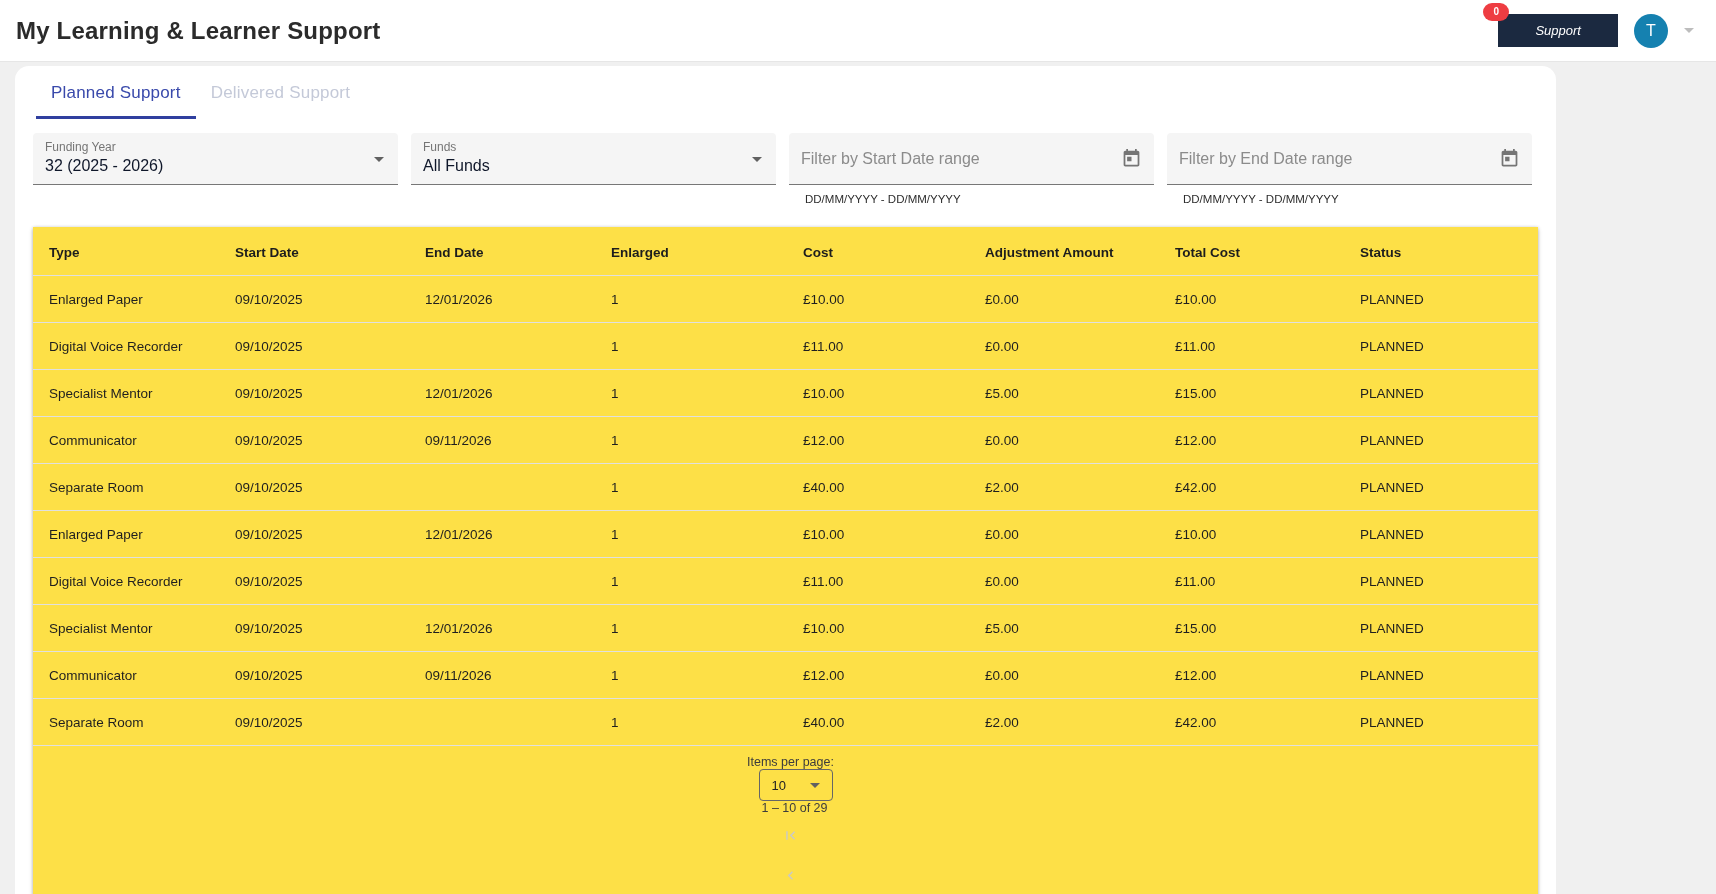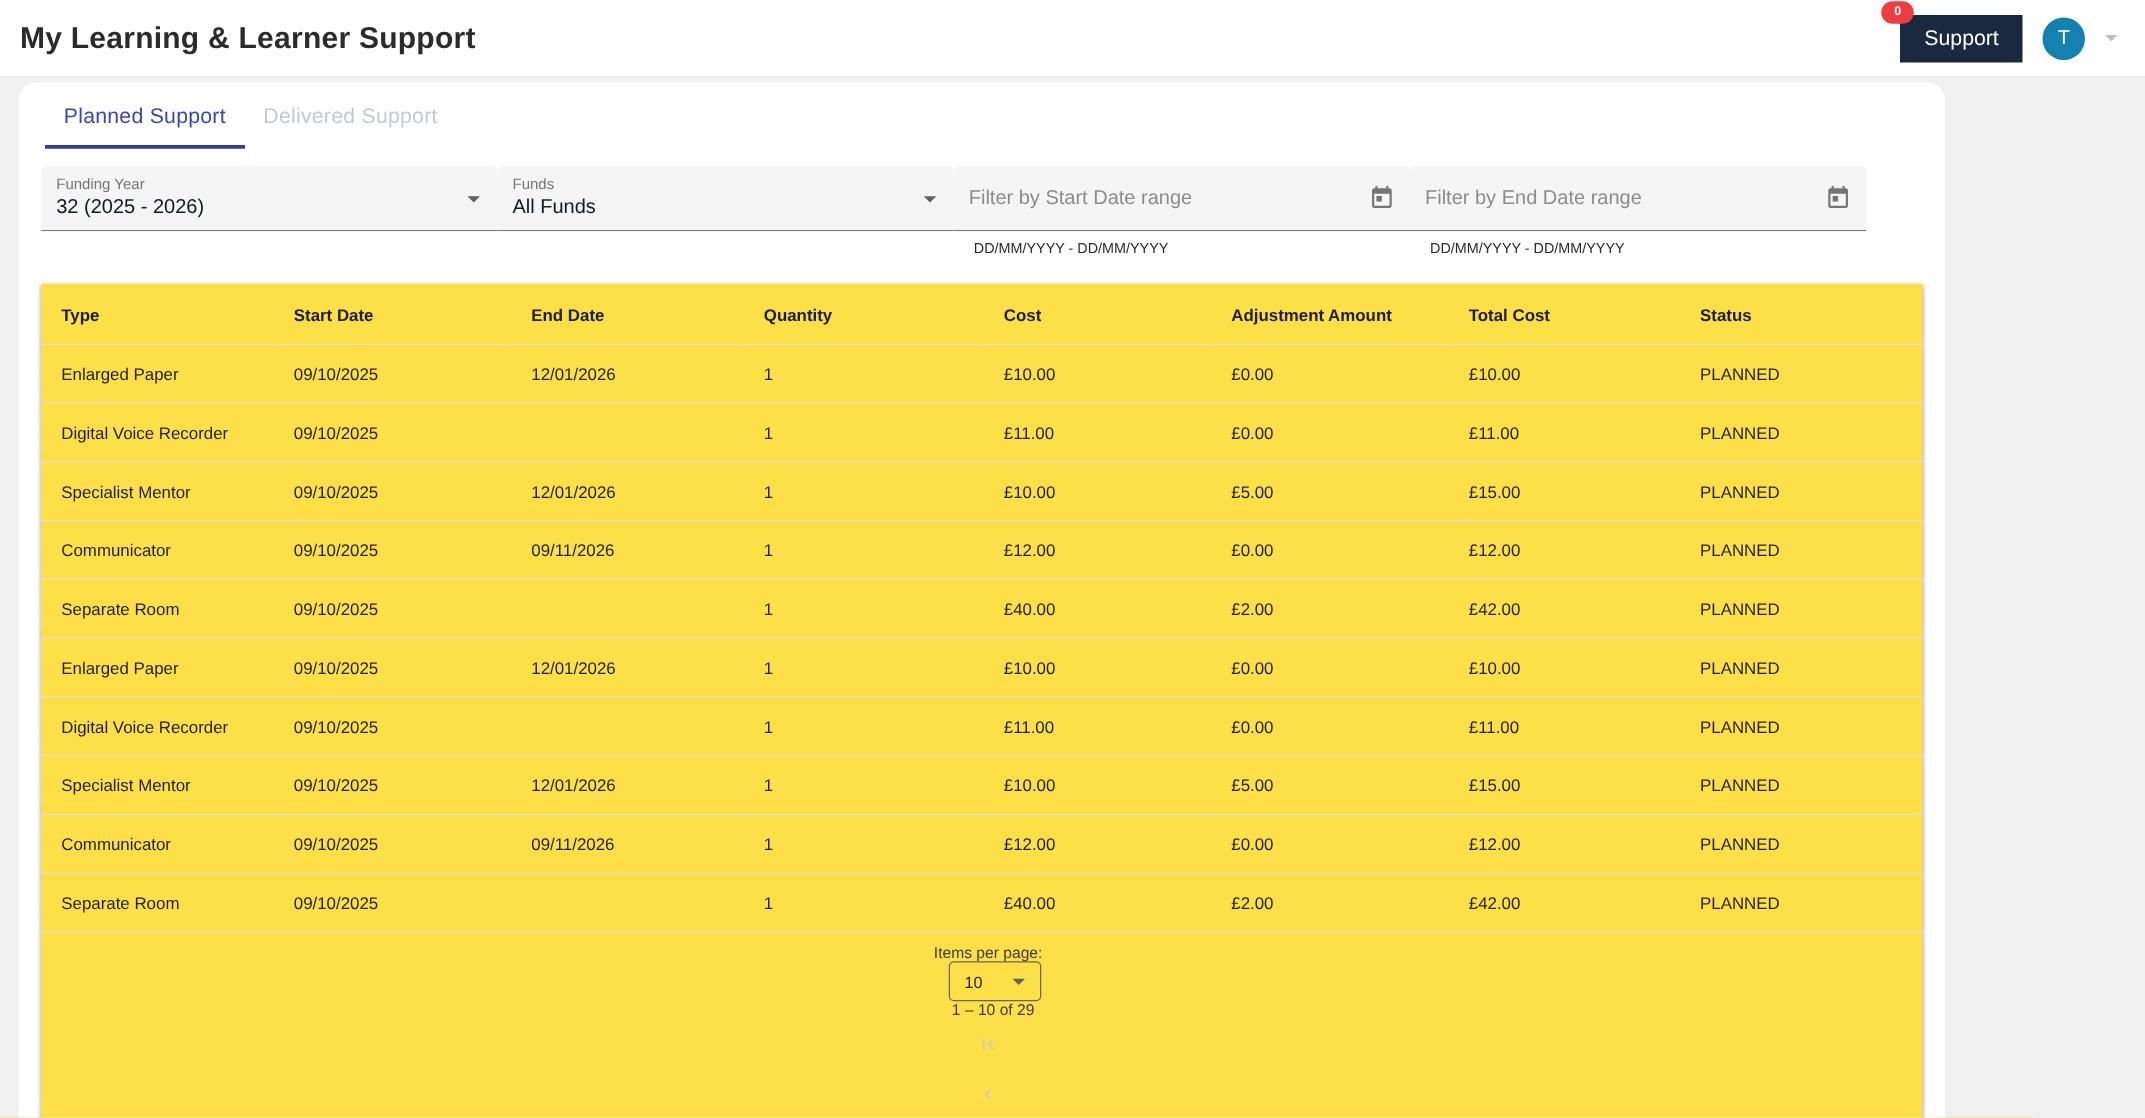--- a/index.html
+++ b/index.html
@@ -6,38 +6,38 @@
   html,body { width:1716px; height:894px; overflow:hidden; }
   body { background:#f0f0f0; font-family:"Liberation Sans", sans-serif; color:#1f1f1f; }
 
   
   .app-header { height:62px; background:#fff; border-bottom:1px solid #e6e6e6;
     display:flex; align-items:center; padding:0 22px 0 16px; }
   .page-title { font-size:24px; font-weight:600; color:#2b2b2b; letter-spacing:.2px; }
   .header-right { margin-left:auto; display:flex; align-items:center; gap:16px; }
   .support-wrap { position:relative; }
   .support-btn { background:#1b2940; color:#fff; border:none; font-family:inherit;
-    font-size:17px; padding:9px 19px; cursor:pointer; }
+    font-size:13px; padding:9px 37px; cursor:pointer;font-style:italic; }
   .support-badge { position:absolute; top:-11px; left:-15px; background:#ee3d42; color:#fff;
     font-size:10px; font-weight:bold; border-radius:11px; padding:4px 10px; line-height:1; }
   .avatar { width:34px; height:34px; border-radius:50%; background:#1581b0; color:#fff;
     display:flex; align-items:center; justify-content:center; font-size:16px; cursor:pointer; }
   .caret-down { width:0; height:0; border-left:5px solid transparent; border-right:5px solid transparent;
     border-top:5px solid #bdbdbd; cursor:pointer; }
 
   
   .panel { background:#fff; margin:4px 160px 0 15px; padding-bottom:6px;border-radius:14px; }
 
   .tabs { display:flex; padding:0 21px; }
   .tab { font-size:17px; padding:17px 15px 13px; cursor:pointer; letter-spacing:.2px; }
   .tab.active { color:#3949ab; border-bottom:3px solid #303f9f; }
   .tab.inactive { color:#c4c9d8; }
 
   
-  .filters { display:flex; padding:14px 18px 0; }
+  .filters { display:flex; gap:13px; padding:14px 18px 0; }
   .field { flex:0 0 365px; height:52px; background:#f5f5f5; border-bottom:1px solid #777;
     border-radius:4px 4px 0 0; position:relative; padding:7px 40px 0 12px; cursor:pointer; }
   .field .flabel { font-size:12px; color:#757575; display:block; }
   .field .fvalue { font-size:16px; color:#0f172a; display:block; margin-top:3px; }
   .select-arrow { position:absolute; right:14px; top:24px; width:0; height:0;
     border-left:5px solid transparent; border-right:5px solid transparent; border-top:5px solid #616161; }
   .date-field { display:flex; align-items:center; padding-top:0; }
   .date-input { border:none; background:transparent; outline:none; width:100%; height:100%;
     font-family:inherit; font-size:16px; color:#1d1d1d; }
   .date-input::placeholder { color:#8b8b8b; }
@@ -142,21 +142,21 @@
         <col style="width:182px">
           <col style="width:190px">
           <col style="width:185px">
           <col>
       </colgroup>
       <thead>
         <tr>
             <th>Type</th>
             <th>Start Date</th>
             <th>End Date</th>
-            <th>Quantity</th>
+            <th>Enlarged</th>
             <th>Cost</th>
             <th>Adjustment Amount</th>
             <th>Total Cost</th>
             <th>Status</th>
           </tr>
       </thead>
       <tbody>
           <tr>
             <td>Enlarged Paper</td>
             <td>09/10/2025</td>

